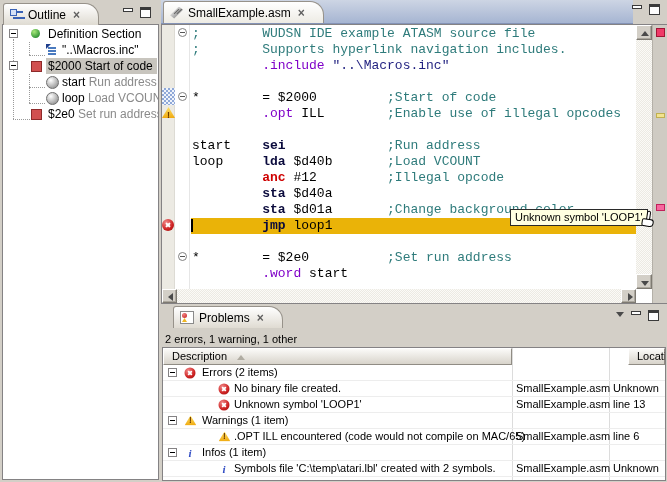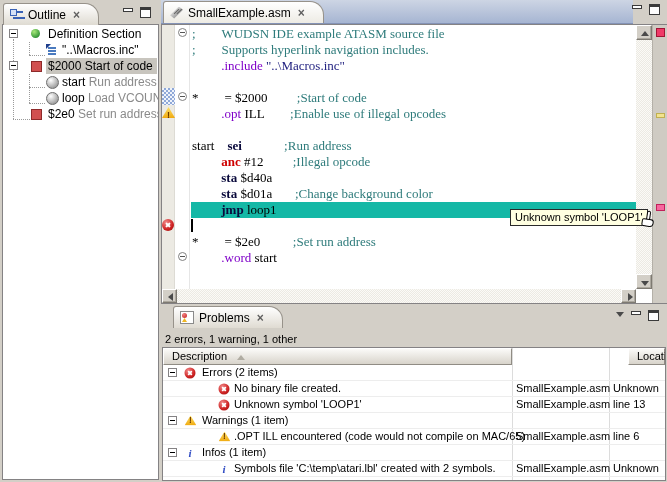--- a/index.html
+++ b/index.html
@@ -75,24 +75,24 @@
     background:linear-gradient(135deg,#F4F4F4 15%,#BEBEBE 45%,#8A8A8A 75%);
     clip-path:polygon(0 72%, 68% 0, 100% 28%, 32% 100%); }
   .icon-asm-file::after { content:""; position:absolute; left:3px; top:4px; width:7px; height:1px; background:#666;
     transform:rotate(-45deg); box-shadow:2px 2px 0 #666; }
   #ed-body { position:absolute; top:24px; left:0; right:0; bottom:0;
     background:#FFF; border:1px solid #848284; }
   #ed-ruler { position:absolute; left:1px; top:25px; width:13px; bottom:15px; background:#ECEAE3; border-right:1px solid #DDDBD4; }
   #ed-foldcol { position:absolute; left:15px; top:25px; width:14px; bottom:15px; background:#FFF; border-right:1px solid #E6E6E6; }
   #code-area { position:absolute; left:30px; top:25px; right:31px; bottom:15px;
     padding-top:1px; overflow:hidden; background:#FFF;
-    font-family:Liberation Serif, serif;
+    font-family:Liberation Mono, monospace;
     font-size:13px; line-height:16px; cursor:text; }
   .code-line { height:16px; white-space:pre; padding-left:1px; }
-  .code-line.current { background:#14b8a6; }
+  .code-line.current { background:#eab308; }
   .tok-comment { color:#2E7B7B; }
   .tok-directive { color:#7F00C8; }
   .tok-opcode { font-weight:bold; color:#0A0A3C; }
   .tok-illegal { font-weight:bold; color:#CE0000; }
   .tok-string { color:#1F1F7F; }
   .tok-plain { color:#000; }
   #caret { position:absolute; width:2px; height:13px; background:#000; z-index:4; }
   .fold-icon { position:absolute; left:17px; width:9px; height:9px; border:1px solid #808080;
     border-radius:50%; background:#FFF; z-index:3; }
   .fold-icon::before { content:""; position:absolute; left:1px; top:3px; width:5px; height:1px; background:#555; }
@@ -214,20 +214,21 @@
   <div id="ed-foldcol"></div>
   <div id="code-area">
       <div class="code-line"><span class="tok-comment">;        WUDSN IDE example ATASM source file</span></div>
       <div class="code-line"><span class="tok-comment">;        Supports hyperlink navigation includes.</span></div>
       <div class="code-line"><span class="tok-plain">         </span><span class="tok-directive">.include</span><span class="tok-plain"> </span><span class="tok-string">"..\Macros.inc"</span></div>
       <div class="code-line"></div>
       <div class="code-line"><span class="tok-plain">*        = $2000         </span><span class="tok-comment">;Start of code</span></div>
       <div class="code-line"><span class="tok-plain">         </span><span class="tok-directive">.opt</span><span class="tok-plain"> ILL        </span><span class="tok-comment">;Enable use of illegal opcodes</span></div>
       <div class="code-line"></div>
       <div class="code-line"><span class="tok-plain">start    </span><span class="tok-opcode">sei</span><span class="tok-plain">             </span><span class="tok-comment">;Run address</span></div>
+      <div class="code-line"><span class="tok-plain">loop     </span><span class="tok-opcode">lda</span><span class="tok-plain"> $d40b       </span><span class="tok-comment">;Load VCOUNT</span></div>
       <div class="code-line"><span class="tok-plain">         </span><span class="tok-illegal">anc</span><span class="tok-plain"> #12         </span><span class="tok-comment">;Illegal opcode</span></div>
       <div class="code-line"><span class="tok-plain">         </span><span class="tok-opcode">sta</span><span class="tok-plain"> $d40a</span></div>
       <div class="code-line"><span class="tok-plain">         </span><span class="tok-opcode">sta</span><span class="tok-plain"> $d01a       </span><span class="tok-comment">;Change background color</span></div>
       <div class="code-line current"><span class="tok-plain">         </span><span class="tok-opcode">jmp</span><span class="tok-plain"> loop1</span></div>
       <div class="code-line"></div>
       <div class="code-line"><span class="tok-plain">*        = $2e0          </span><span class="tok-comment">;Set run address</span></div>
       <div class="code-line"><span class="tok-plain">         </span><span class="tok-directive">.word</span><span class="tok-plain"> start</span></div>
     </div>
   <div id="caret" style="left: 30px; top: 219px;"></div>
 

